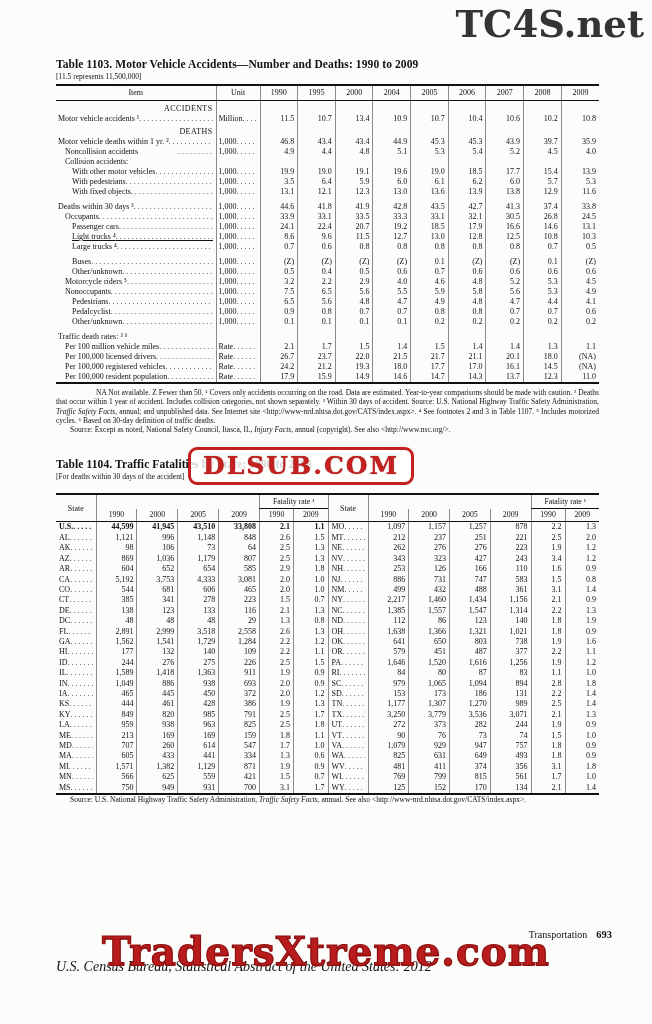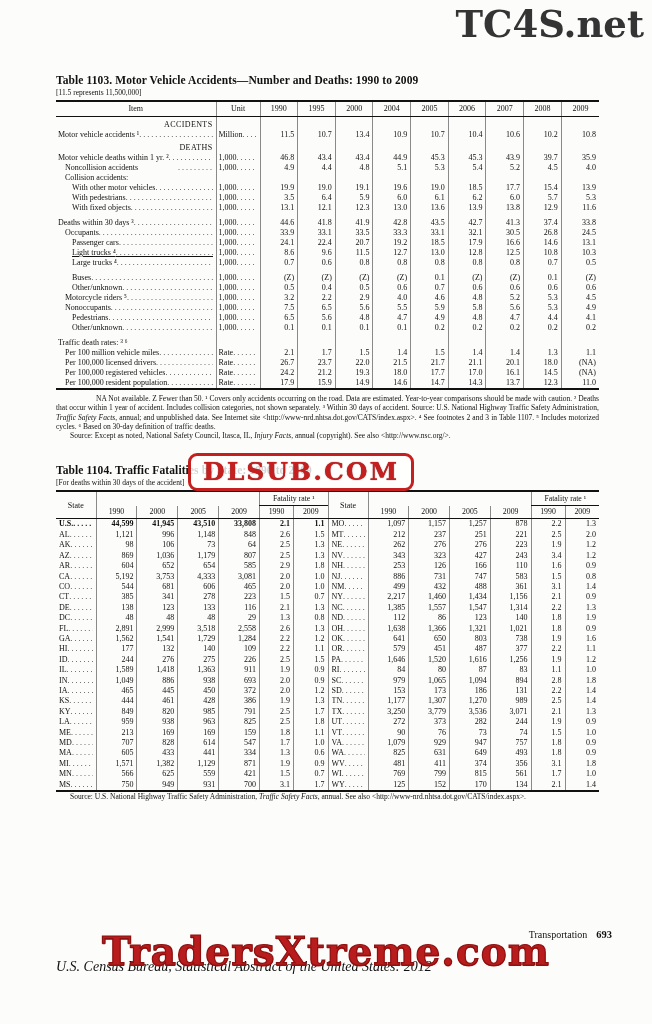--- a/index.html
+++ b/index.html
@@ -23,21 +23,21 @@
     padding:1px 12px 2px; background:rgba(255,255,255,0.82);
     text-shadow:0 0 1px #7e0f0f;
   }
   .wm-bottom {
     position:absolute; top:928px; left:50%; transform:translateX(-50%);
     font-family:"DejaVu Serif",serif; font-weight:bold;
     font-size:39px; color:#b91c1c; letter-spacing:1px; white-space:nowrap;
     -webkit-text-stroke:1.2px #8c1010; text-shadow:0 1px 0 #9c1212;
   }
   
-  .content { position:absolute; left:56px; top:74px; width:543px; }
+  .content { position:absolute; left:56px; top:58px; width:543px; }
   .t-title { font-size:11.5px; font-weight:bold; letter-spacing:0.1px; }
   .t-sub { font-size:7.5px; margin-top:2px; }
   
   table { border-collapse:collapse; table-layout:fixed; }
   .t1103 { width:100%; margin-top:3px; border-top:2px solid #111; border-bottom:2px solid #111; }
   .t1103 th {
     font-weight:normal; font-size:8px; text-align:center;
     padding:2px 2px 3px; border-bottom:1.3px solid #111;
   }
   .t1103 td { font-size:8px; line-height:10px; padding:0 3px 0 2px; white-space:nowrap; overflow:hidden; vertical-align:bottom; }
@@ -50,21 +50,21 @@
   .lbl .t { white-space:nowrap; }
   .lbl .dots { flex:1 1 auto; overflow:hidden; white-space:nowrap; }
   .lbl .dots::after { content:" . . . . . . . . . . . . . . . . . . . . . . . . . . . . . . . . . . . . . . . . . . . . . . ."; }
   
   .fn { font-size:7.5px; line-height:9.3px; text-align:justify; margin-top:4px; text-indent:40px; }
   .fn.src { text-indent:14px; margin-top:0; }
   .fn i { font-style:italic; }
   .fn.short { text-align:left; }
   
   .t1104-block { margin-top:24px; position:relative; }
-  .twin { display:flex; margin-top:3px; }
+  .twin { display:flex; margin-top:12px; }
   .t1104 { width:271.5px; border-top:2px solid #111; border-bottom:2px solid #111; }
   .t1104 th { font-weight:normal; font-size:7.8px; text-align:center; padding:1px 0; }
   .t1104 th.state-h { border-bottom:1.3px solid #111; font-size:8px; }
   .t1104 th.rate-h { border-bottom:1px solid #111; border-left:1px solid #8a8a8a; padding:2px 0; }
   .t1104 th.blank-h { border-left:1px solid #8a8a8a; }
   .t1104 tr.yr th { border-bottom:1.3px solid #111; border-left:1px solid #8a8a8a; padding:1px 0 2px; }
   .t1104 td { font-size:8px; line-height:10.4px; padding:0 3px 0 2px; white-space:nowrap; overflow:hidden; }
   .t1104 td:not(:first-child) { border-left:1px solid #8a8a8a; }
   .t1104 td.num { text-align:right; }
   .t1104.right td:first-child, .t1104.right th.state-h { border-left:1px solid #8a8a8a; }
@@ -518,20 +518,43 @@
           <td class="num">4.7</td>
           <td class="num">4.9</td>
           <td class="num">4.8</td>
           <td class="num">4.7</td>
           <td class="num">4.4</td>
           <td class="num">4.1</td>
         </tr>
         <tr>
           <td class="item">
             <div class="lbl" style="padding-left: 14px;">
+              <span class="t">Pedalcyclist</span>
+              <span class="dots"></span>
+            </div>
+          </td>
+          <td class="unit">
+            <div class="lbl">
+              <span class="t">1,000</span>
+              <span class="dots"></span>
+            </div>
+          </td>
+          <td class="num">0.9</td>
+          <td class="num">0.8</td>
+          <td class="num">0.7</td>
+          <td class="num">0.7</td>
+          <td class="num">0.8</td>
+          <td class="num">0.8</td>
+          <td class="num">0.7</td>
+          <td class="num">0.7</td>
+          <td class="num">0.6</td>
+        </tr>
+        <tr>
+          <td class="item">
+            <div class="lbl" style="padding-left: 14px;">
               <span class="t">Other/unknown</span>
               <span class="dots"></span>
             </div>
           </td>
           <td class="unit">
             <div class="lbl">
               <span class="t">1,000</span>
               <span class="dots"></span>
             </div>
           </td>
@@ -983,21 +1006,21 @@
               <td class="num rate">1.1</td>
             </tr>
             <tr>
               <td class="state">
                 <div class="lbl">
                   <span class="t">MD</span>
                   <span class="dots"></span>
                 </div>
               </td>
               <td class="num">707</td>
-              <td class="num">828</td>
+              <td class="num">260</td>
               <td class="num">614</td>
               <td class="num">547</td>
               <td class="num rate">1.7</td>
               <td class="num rate">1.0</td>
             </tr>
             <tr>
               <td class="state">
                 <div class="lbl">
                   <span class="t">MA</span>
                   <span class="dots"></span>

